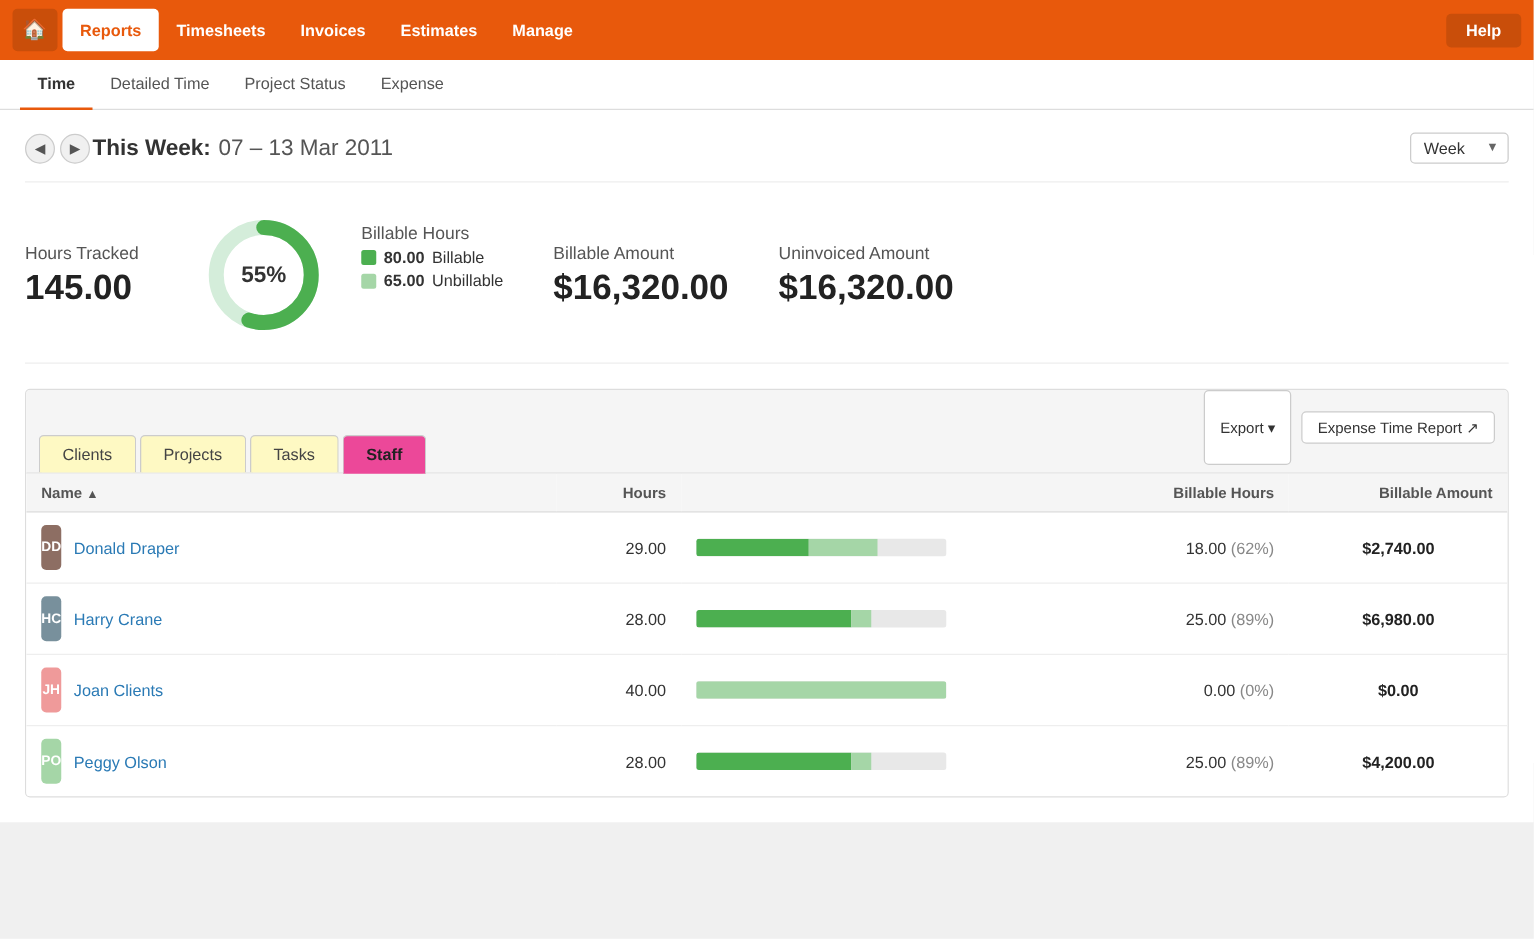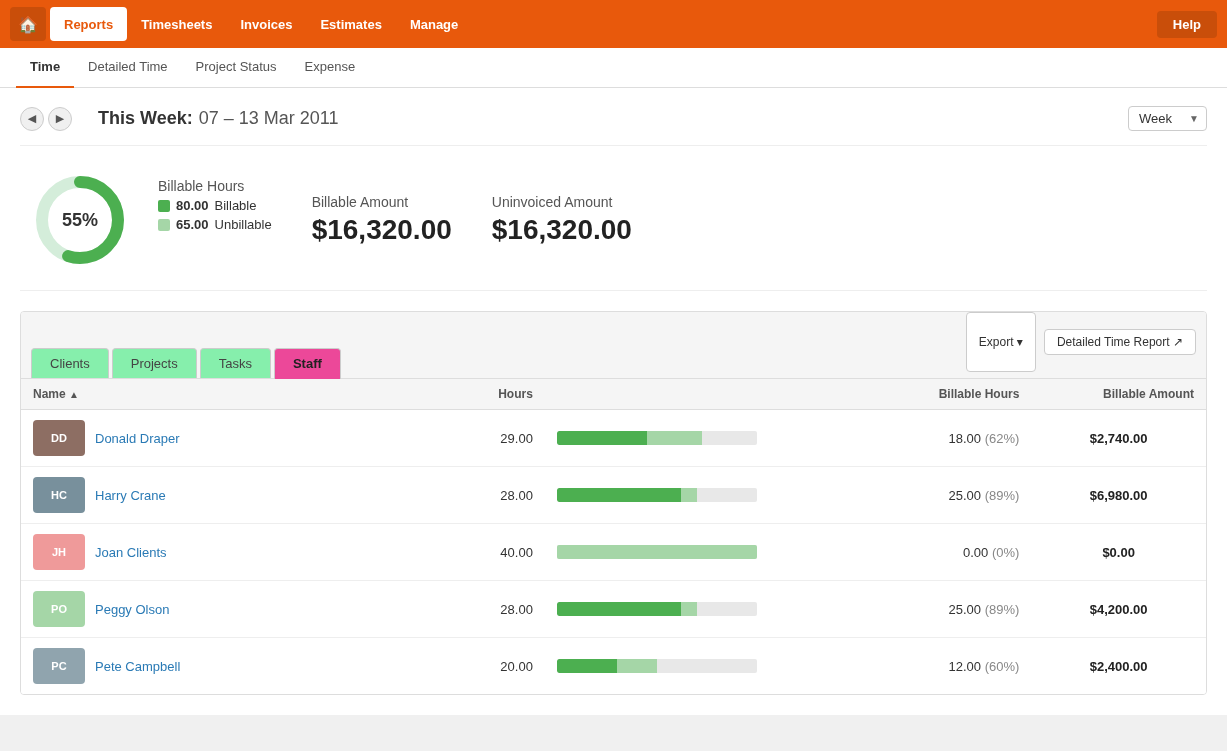--- a/index.html
+++ b/index.html
@@ -97,21 +97,21 @@
       border-radius: 50%;
       width: 24px; height: 24px;
       cursor: pointer;
       display: flex; align-items: center; justify-content: center;
       font-size: 11px;
       color: #555;
     }
     .week-title {
       font-size: 18px;
       font-weight: bold;
-      margin-left: 26px;
+      margin-left: 2px;
       color: #333;
     }
     .week-range {
       font-size: 18px;
       font-weight: normal;
       color: #555;
     }
     .week-spacer { flex: 1; }
     .week-select {
       border: 1px solid #ccc;
@@ -199,21 +199,21 @@
     }
 
     .tab-bar {
       display: flex;
       align-items: flex-end;
       background: #f5f5f5;
       border-bottom: 1px solid #ddd;
       padding: 0 10px;
     }
     .tab-btn {
-      background: #86efac;
+      background: #fef9c3;
       border: 1px solid #ccc;
       border-bottom: none;
       border-radius: 4px 4px 0 0;
       padding: 7px 18px;
       font-size: 13px;
       cursor: pointer;
       color: #444;
       margin-right: 3px;
       margin-top: 6px;
     }
@@ -276,21 +276,21 @@
       vertical-align: middle;
     }
     .data-table tr:last-child td { border-bottom: none; }
 
     .name-cell {
       display: flex;
       align-items: center;
       gap: 10px;
     }
     .avatar {
-      width: 52px; height: 36px;
+      width: 16px; height: 36px;
       border-radius: 4px;
       background: #ccc;
       overflow: hidden;
       flex-shrink: 0;
       display: flex; align-items: center; justify-content: center;
       font-size: 16px;
     }
     .person-link {
       color: #2a7ab5;
       text-decoration: none;
@@ -364,20 +364,24 @@
         <option>Week</option>
         <option>Month</option>
         <option>Custom</option>
       </select>
       <span class="week-select-arrow">▼</span>
     </div>
   </div>
 
   <div class="stats-row">
 
+    <div class="stat-block">
+      <div class="stat-label">Hours Tracked</div>
+      <div class="stat-value">145.00</div>
+    </div>
 
     <div class="billable-hours-block">
 
       <div class="donut-wrap">
         <svg class="donut-svg" width="100" height="100" viewBox="0 0 100 100">
 
           <circle cx="50" cy="50" r="38" fill="none" stroke="#d4edda" stroke-width="12"></circle>
 
           <circle cx="50" cy="50" r="38" fill="none" stroke="#4caf50" stroke-width="12" stroke-dasharray="131.3 238.76" stroke-linecap="round"></circle>
         </svg>
@@ -415,21 +419,21 @@
 
   <div class="table-section">
 
     <div class="tab-bar">
       <button class="tab-btn">Clients</button>
       <button class="tab-btn">Projects</button>
       <button class="tab-btn">Tasks</button>
       <button class="tab-btn active">Staff</button>
       <div class="tab-actions">
         <button class="export-btn">Export ▾</button>
-        <button class="detailed-report-btn">Detailed Time Report ↗</button>
+        <button class="detailed-report-btn">Expense Time Report ↗</button>
       </div>
     </div>
 
     <table class="data-table">
       <thead>
         <tr>
           <th style="width:340px;">
             <span>Name</span>
             <span class="sort-arrow"> ▲</span>
           </th>
@@ -517,38 +521,17 @@
       <div class="bar-track">
         <div class="bar-fill" style="width:124.60000000000001px; left:0;"></div>
         <div class="bar-fill-light" style="width:15.399999999999991px; left:124.60000000000001px;"></div>
       </div>
     </td>
     <td class="billable-hours-cell">
       25.00&nbsp;<span style="color:#888;">(89%)</span>
     </td>
     <td class="amount-cell">$4,200.00</td>
   </tr>
-          <tr>
-    <td>
-      <div class="name-cell">
-        <div class="avatar" style="background:#90a4ae;">
-          <span style="color:white;font-size:11px;font-weight:bold;">PC</span>
-        </div>
-        <a class="person-link" href="#">Pete Campbell</a>
-      </div>
-    </td>
-    <td class="hours-cell">20.00</td>
-    <td class="bar-cell">
-      <div class="bar-track">
-        <div class="bar-fill" style="width:60px; left:0;"></div>
-        <div class="bar-fill-light" style="width:40px; left:60px;"></div>
-      </div>
-    </td>
-    <td class="billable-hours-cell">
-      12.00&nbsp;<span style="color:#888;">(60%)</span>
-    </td>
-    <td class="amount-cell">$2,400.00</td>
-  </tr>
         </tbody>
     </table>
 
   </div>
 </div>
 
 </body></html>

